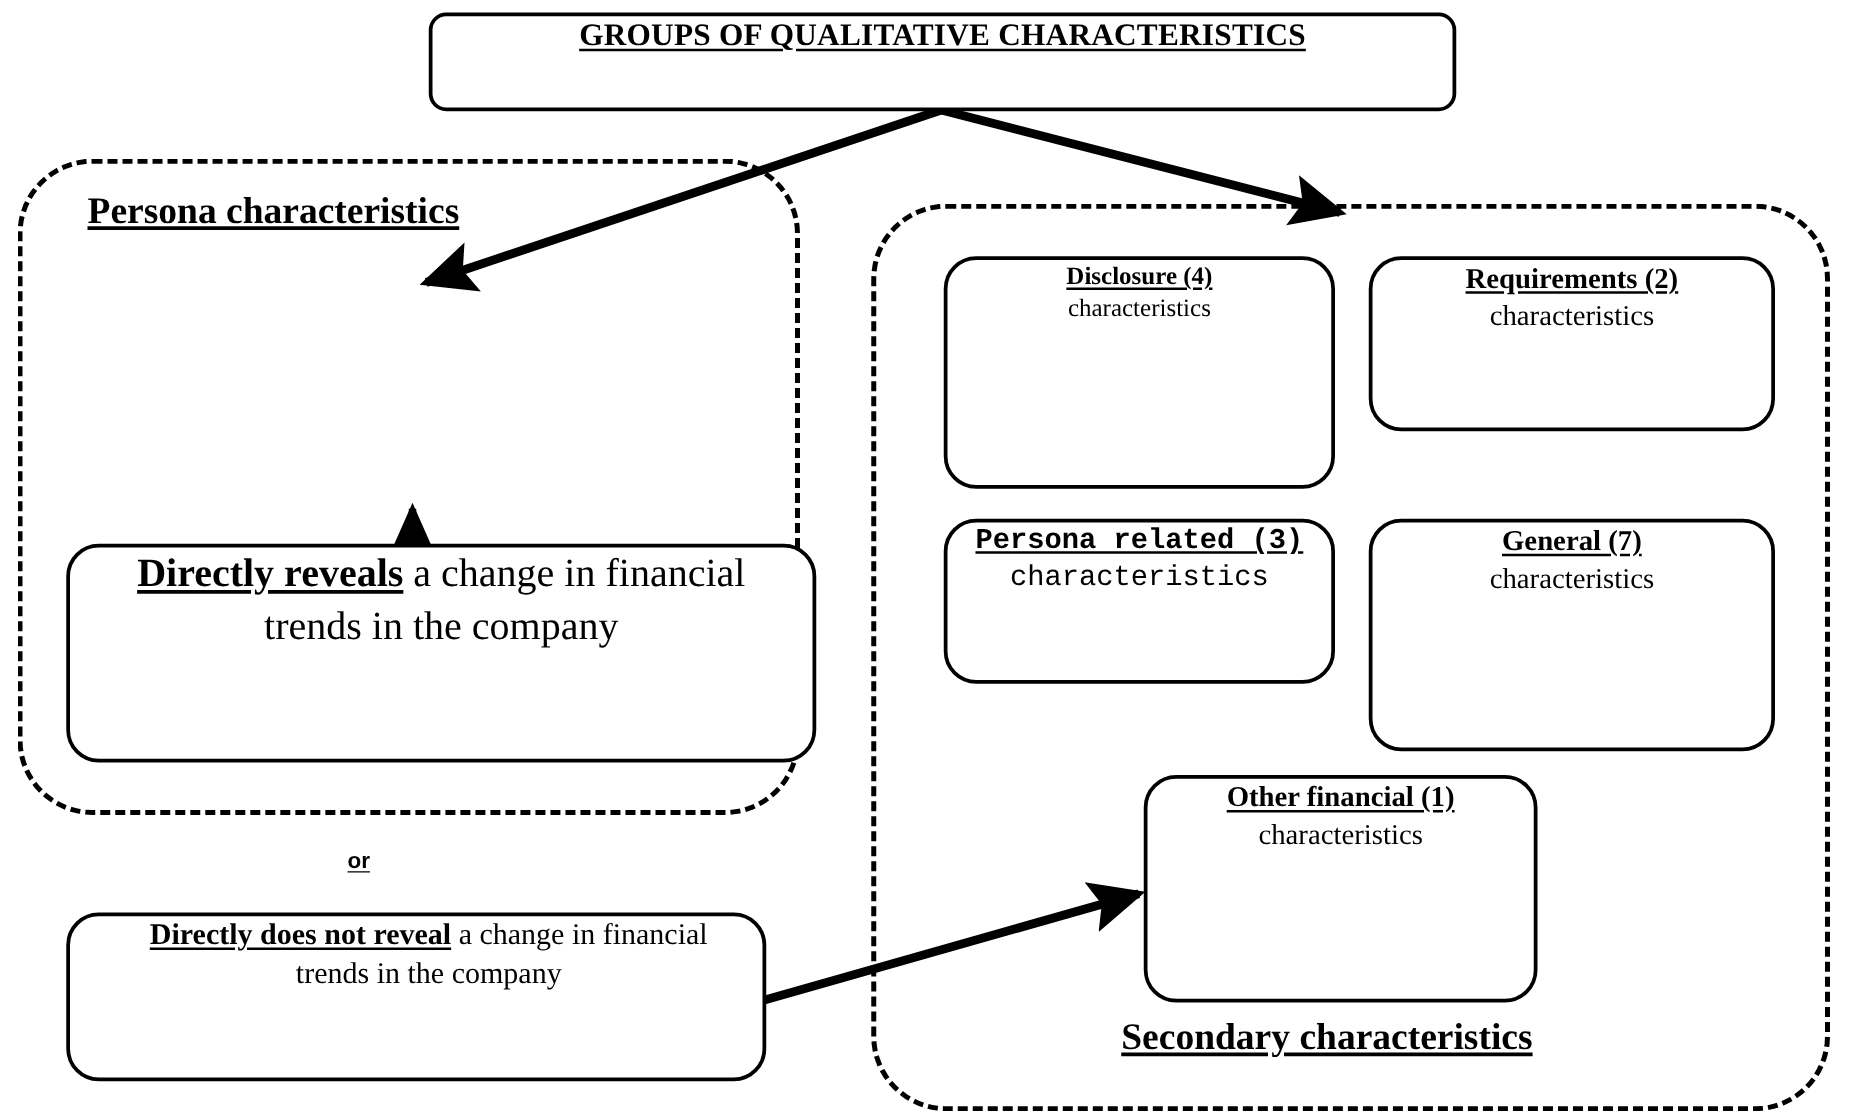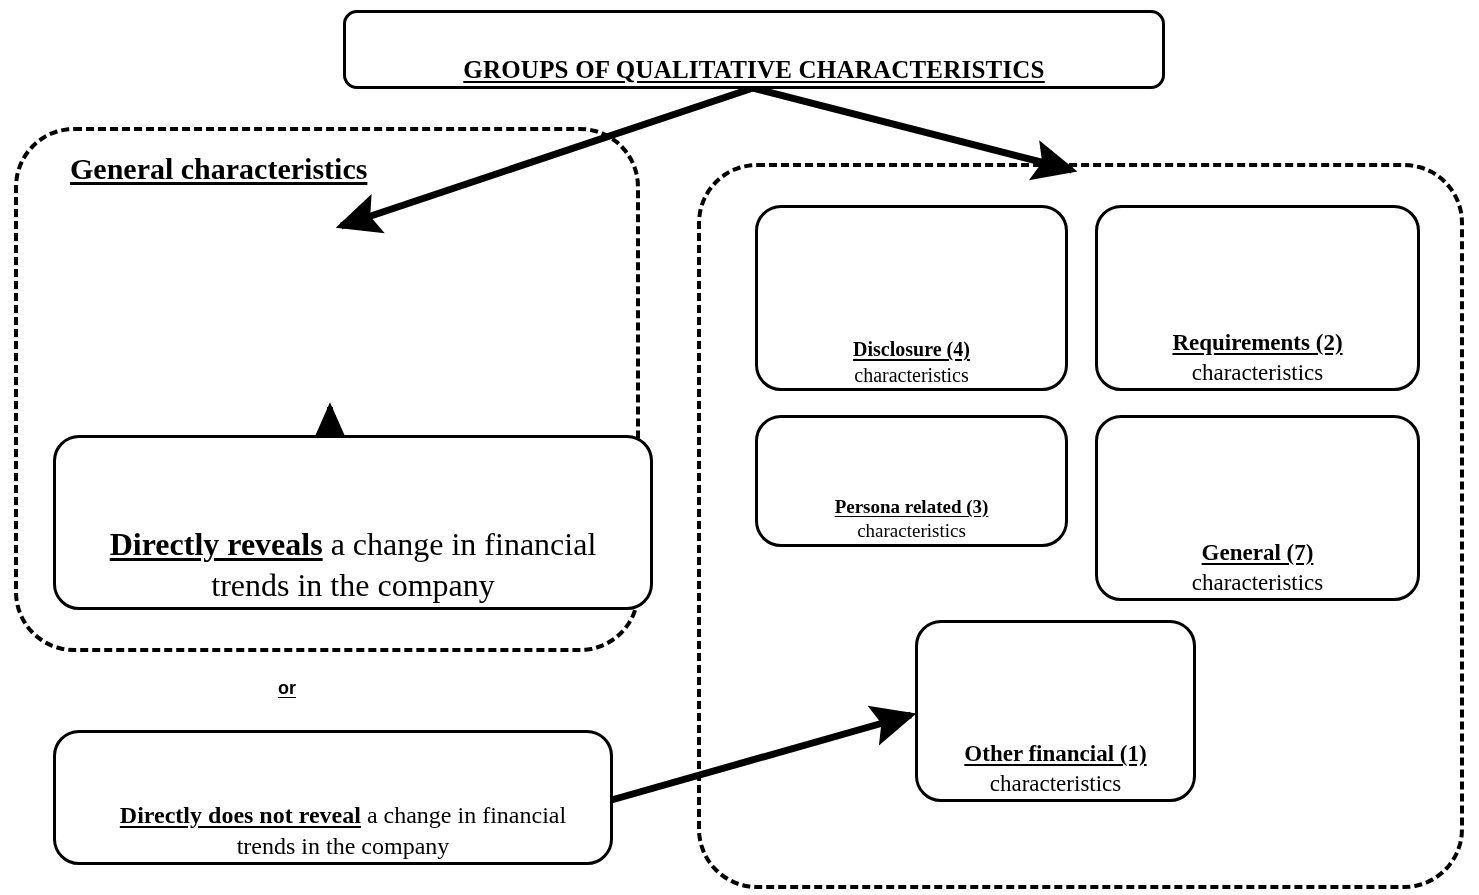--- a/index.html
+++ b/index.html
@@ -17,21 +17,21 @@
     overflow: hidden;
   }
   
   .solid-box {
     position: absolute;
     box-sizing: border-box;
     border: 3px solid #000;
     border-radius: 26px;
     background: #fff;
     display: flex;
-    align-items: flex-end;
+    align-items: flex-start;
     justify-content: center;
     text-align: center;
     line-height: 1.30;
   }
   .dashed-box {
     position: absolute;
     box-sizing: border-box;
     border: 4px dashed #000;
     border-radius: 60px;
     background: transparent;
@@ -72,24 +72,24 @@
     font-size: 18px;
     font-family: "Liberation Sans", "DejaVu Sans", sans-serif;
     text-decoration: underline;
   }
 
   #primary-financial-box { left: 53px; top: 229px; width: 560px; height: 175px; font-size: 24px; }
   #directly-reveals-box  { left: 53px; top: 435px; width: 600px; height: 175px; font-size: 32px; }
   #directly-not-reveals-box { left: 53px; top: 730px; width: 560px; height: 135px; font-size: 24px; padding-left: 20px; }
 
   #disclosure-box    { left: 755px;  top: 205px; width: 313px; height: 186px; font-size: 20px; }
-  #requirements-box  { left: 1095px; top: 205px; width: 325px; height: 186px; font-size: 23px; }
-  #persona-box       { left: 755px;  top: 415px; width: 313px; height: 132px; font-size: 19px; }
+  #requirements-box  { left: 1095px; top: 205px; width: 325px; height: 140px; font-size: 23px; }
+  #persona-box       { left: 755px;  top: 415px; width: 313px; height: 132px; font-size: 23px; font-family: Liberation Mono, monospace; }
   #general-box       { left: 1095px; top: 415px; width: 325px; height: 186px; font-size: 23px; }
-  #other-financial-box { left: 915px; top: 620px; width: 281px; height: 182px; font-size: 23px; }
+  #other-financial-box { left: 915px; top: 620px; width: 315px; height: 182px; font-size: 23px; }
 
   #arrow-layer {
     position: absolute;
     left: 0; top: 0;
     width: 1479px; height: 895px;
     pointer-events: none;
   }
 </style>
 </head>
 <body>
@@ -111,22 +111,23 @@
     <line x1="753" y1="88" x2="1072" y2="170" stroke="#000" stroke-width="7" marker-end="url(#ah)"></line>
 
     <line x1="330" y1="437" x2="330" y2="407" stroke="#000" stroke-width="6" marker-end="url(#ah-small)"></line>
 
     <line x1="608" y1="801" x2="911" y2="715" stroke="#000" stroke-width="7" marker-end="url(#ah)"></line>
   </svg>
 
   <div class="dashed-box" id="primary-group"></div>
   <div class="dashed-box" id="secondary-group"></div>
 
-  <div id="primary-label" class="bu">General characteristics</div>
+  <div id="primary-label" class="bu">Persona characteristics</div>
 
+  <div id="secondary-label" class="bu">Secondary characteristics</div>
 
   <div id="or-label" class="bu">or</div>
 
   <div class="solid-box" id="title-box">
     <div class="box-text">
       <span class="bu">GROUPS OF QUALITATIVE CHARACTERISTICS</span>
     </div>
   </div>
 
 

